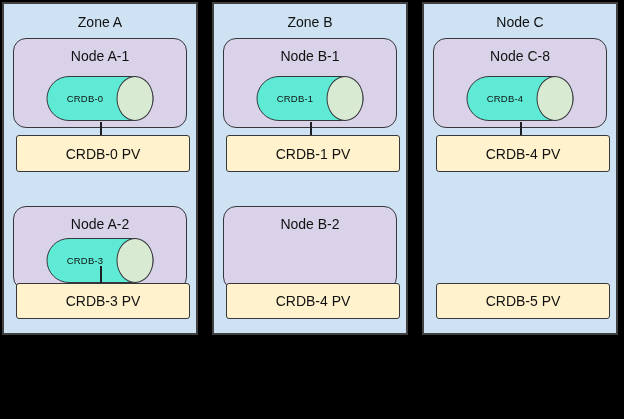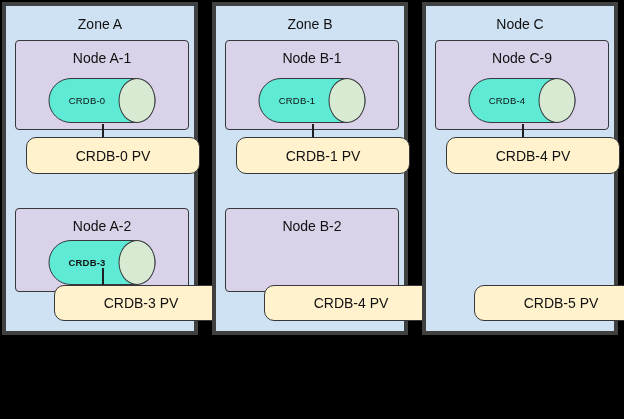--- a/index.html
+++ b/index.html
@@ -11,41 +11,41 @@
     font-family: "Liberation Sans", sans-serif;
     color: #111111;
     overflow: hidden;
   }
   .zone {
     position: absolute;
     top: 2px;
     width: 196px;
     height: 333px;
     background: #cfe2f3;
-    border: 4px solid #404040;
+    border: 2px solid #404040;
     box-sizing: border-box;
   }
   .zone-a { left: 2px; }
   .zone-b { left: 212px; padding-left: 31px; }
   .zone-c { left: 422px; }
   .zone-label {
     position: absolute;
     top: 10px;
     left: 0;
     width: 100%;
     text-align: center;
     font-size: 14px;
   }
   .node {
     position: absolute;
     left: 9px;
     width: 174px;
     background: #d9d2e9;
     border: 1.5px solid #35373b;
-    border-radius: 4px;
+    border-radius: 13px;
     box-sizing: border-box;
   }
   .node-1 { top: 34px; height: 90px; }
   .node-2 { top: 202px; height: 84px; }
   .node-label {
     position: absolute;
     top: 9px;
     left: 0;
     width: 100%;
     text-align: center;
@@ -56,21 +56,21 @@
     left: 50%;
     transform: translateX(-50%);
     width: 107px;
     height: 45px;
     background: #5eead4;
     border: 1.5px solid #35373b;
     border-radius: 23px;
     box-sizing: border-box;
   }
   .node-1 .cyl { top: 37px; }
-  .node-2 .cyl { top: 31px; font-weight: bold; }
+  .node-2 .cyl { top: 31px; }
   .cyl-end {
     position: absolute;
     right: -1px;
     top: -1.5px;
     width: 37px;
     height: 45px;
     background: #d9ead3;
     border: 1.5px solid #35373b;
     border-radius: 50%;
     box-sizing: border-box;
@@ -82,34 +82,34 @@
     top: 0;
     bottom: 0;
     display: flex;
     align-items: center;
     justify-content: center;
     font-size: 9.5px;
     letter-spacing: 0.2px;
   }
   .pv {
     position: absolute;
-    left: 20px;
+    left: 12px;
     width: 174px;
     height: 37px;
     background: #fff2cc;
     border: 1.5px solid #35373b;
-    border-radius: 10px;
+    border-radius: 3px;
     box-sizing: border-box;
     display: flex;
     align-items: center;
     justify-content: center;
     font-size: 14px;
   }
   .pv-1 { top: 131px; }
-  .pv-2 { top: 279px; height: 36px; margin-left: 28px; }
+  .pv-2 { top: 279px; height: 36px; }
   .connector {
     position: absolute;
     left: 96px;
     width: 1.8px;
     background: #1d1f22;
   }
   .conn-1 { top: 118px; height: 15px; }
   .conn-2 { top: 262px; height: 19px; }
 </style>
 </head>
@@ -165,21 +165,21 @@
     </div>
     <div class="pv pv-2">
       <span>CRDB-4 PV</span>
     </div>
   </div>
 
   <div class="zone zone-c">
     <div class="zone-label">Node C</div>
 
     <div class="node node-1">
-      <div class="node-label">Node C-9</div>
+      <div class="node-label">Node C-8</div>
       <div class="cyl">
         <div class="cyl-end"></div>
         <div class="cyl-label">CRDB-4</div>
       </div>
     </div>
     <div class="connector conn-1"></div>
     <div class="pv pv-1">
       <span>CRDB-4 PV</span>
     </div>
 

